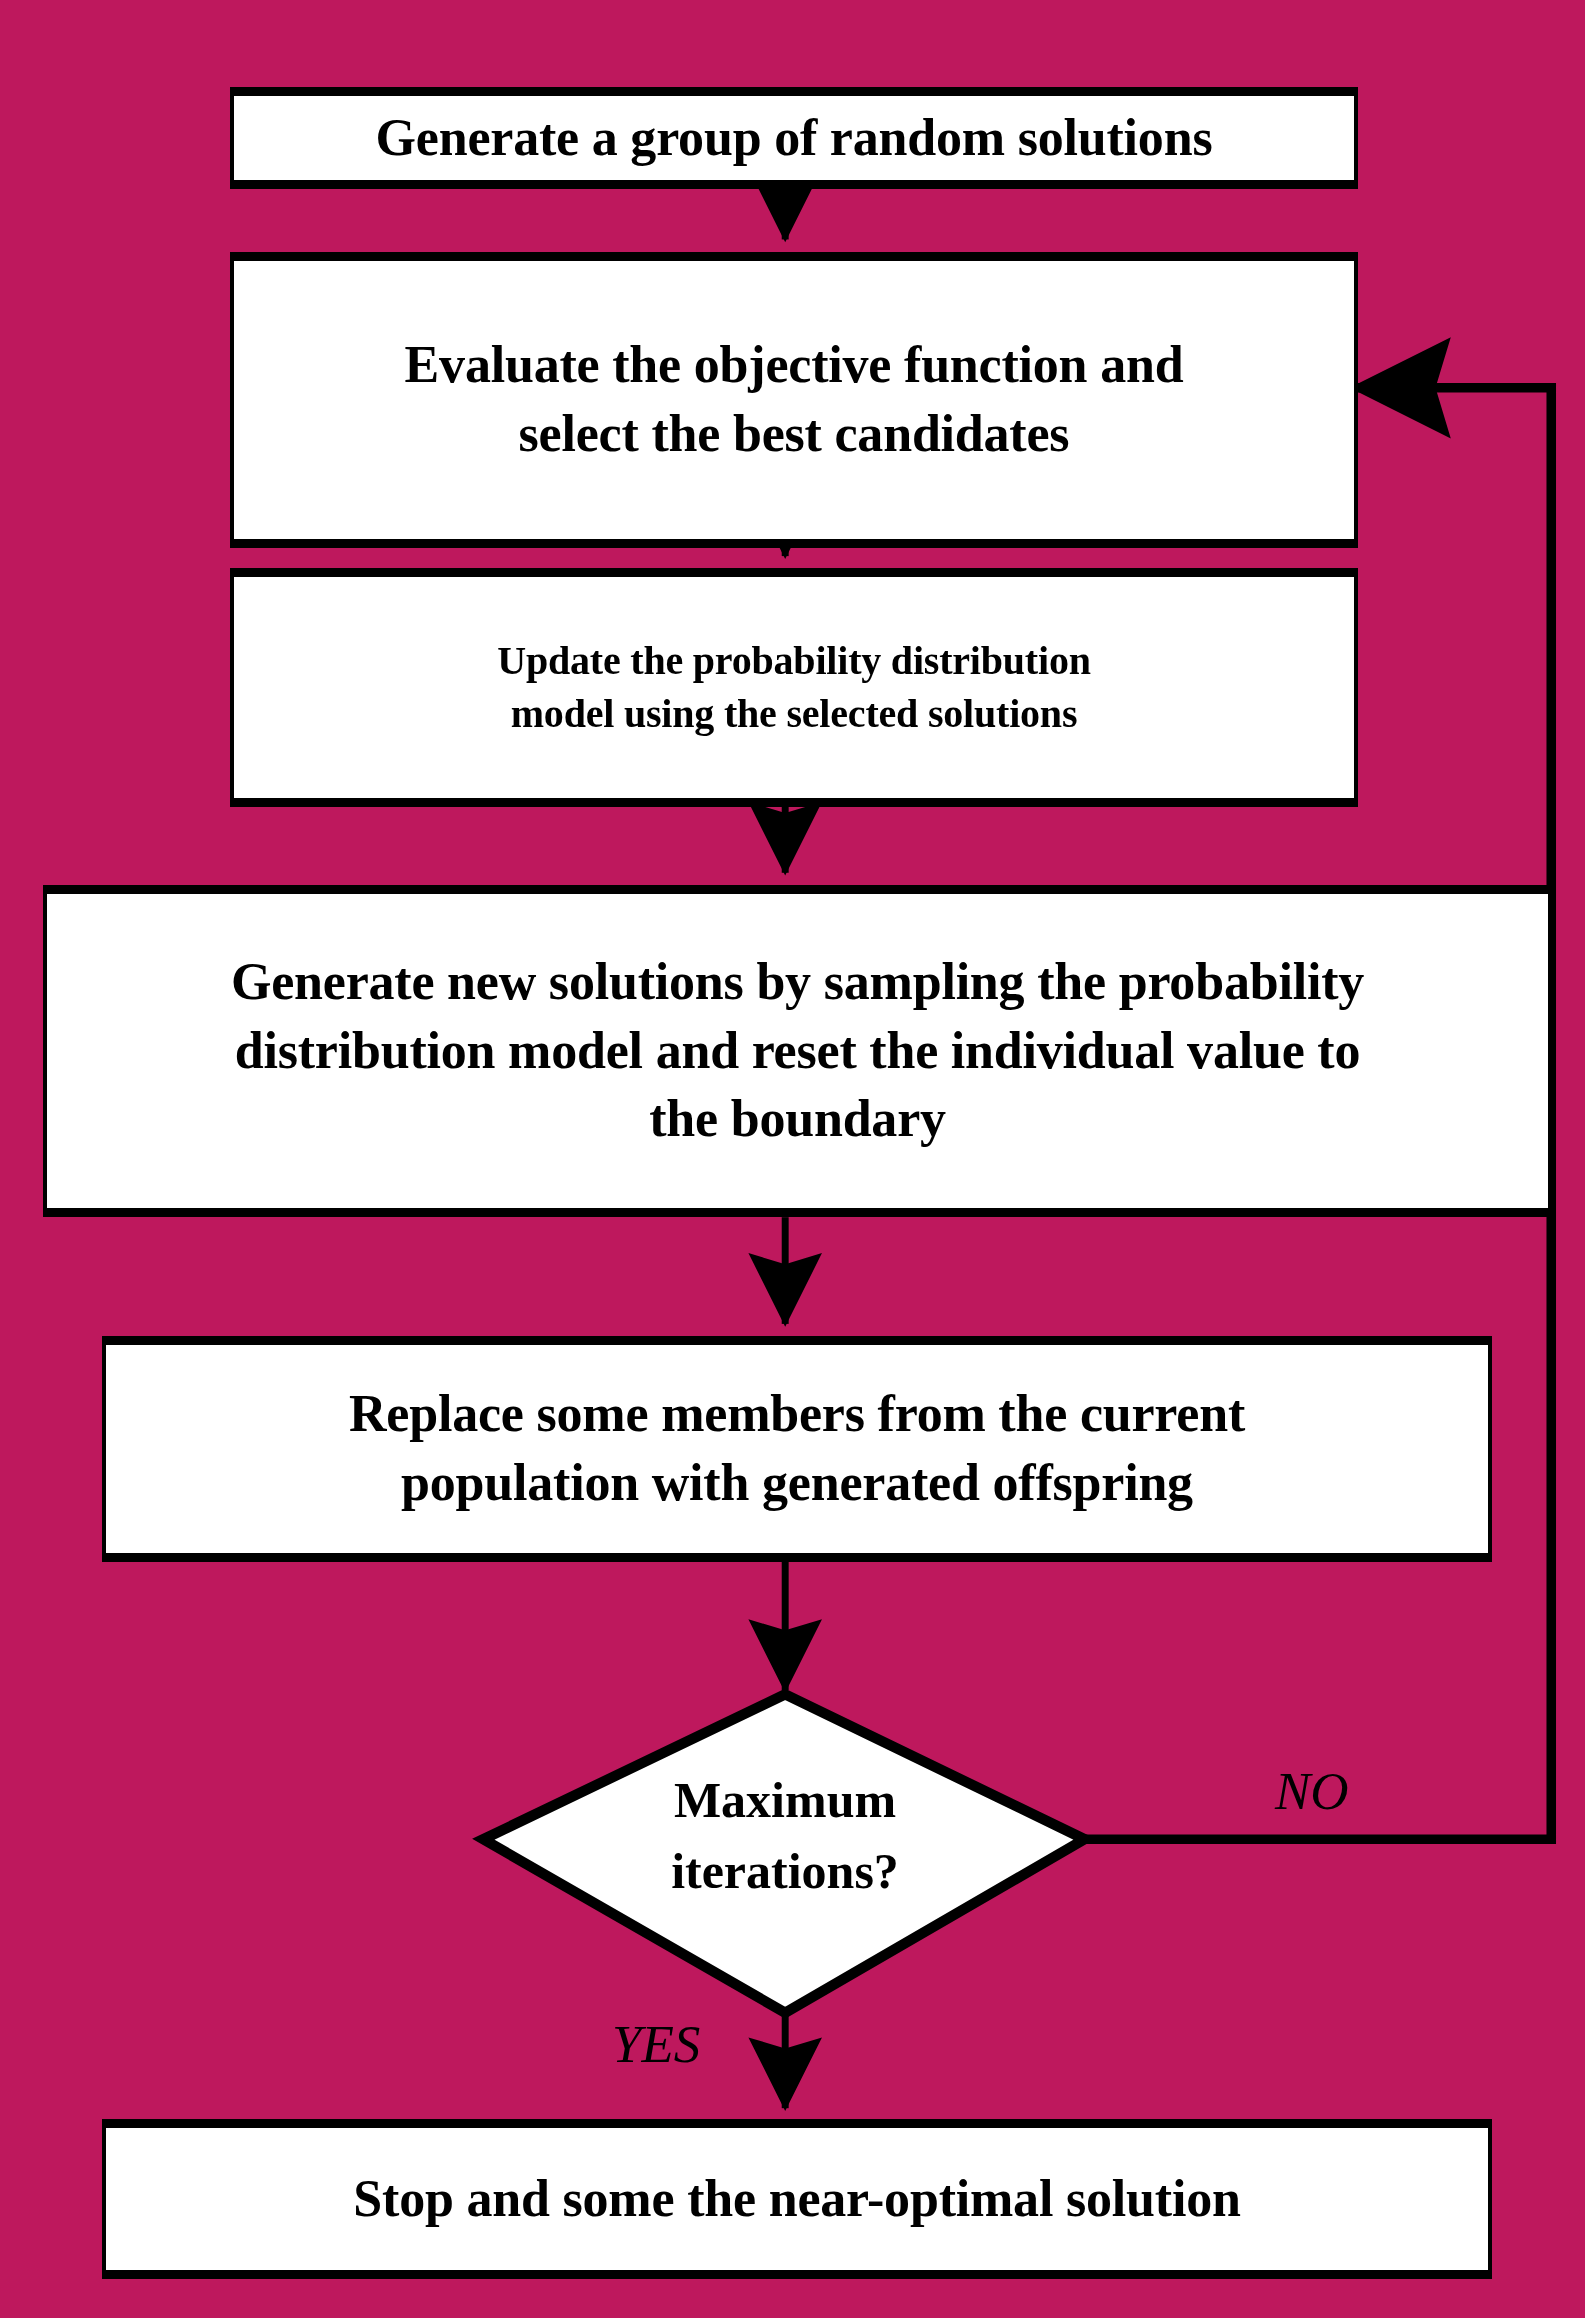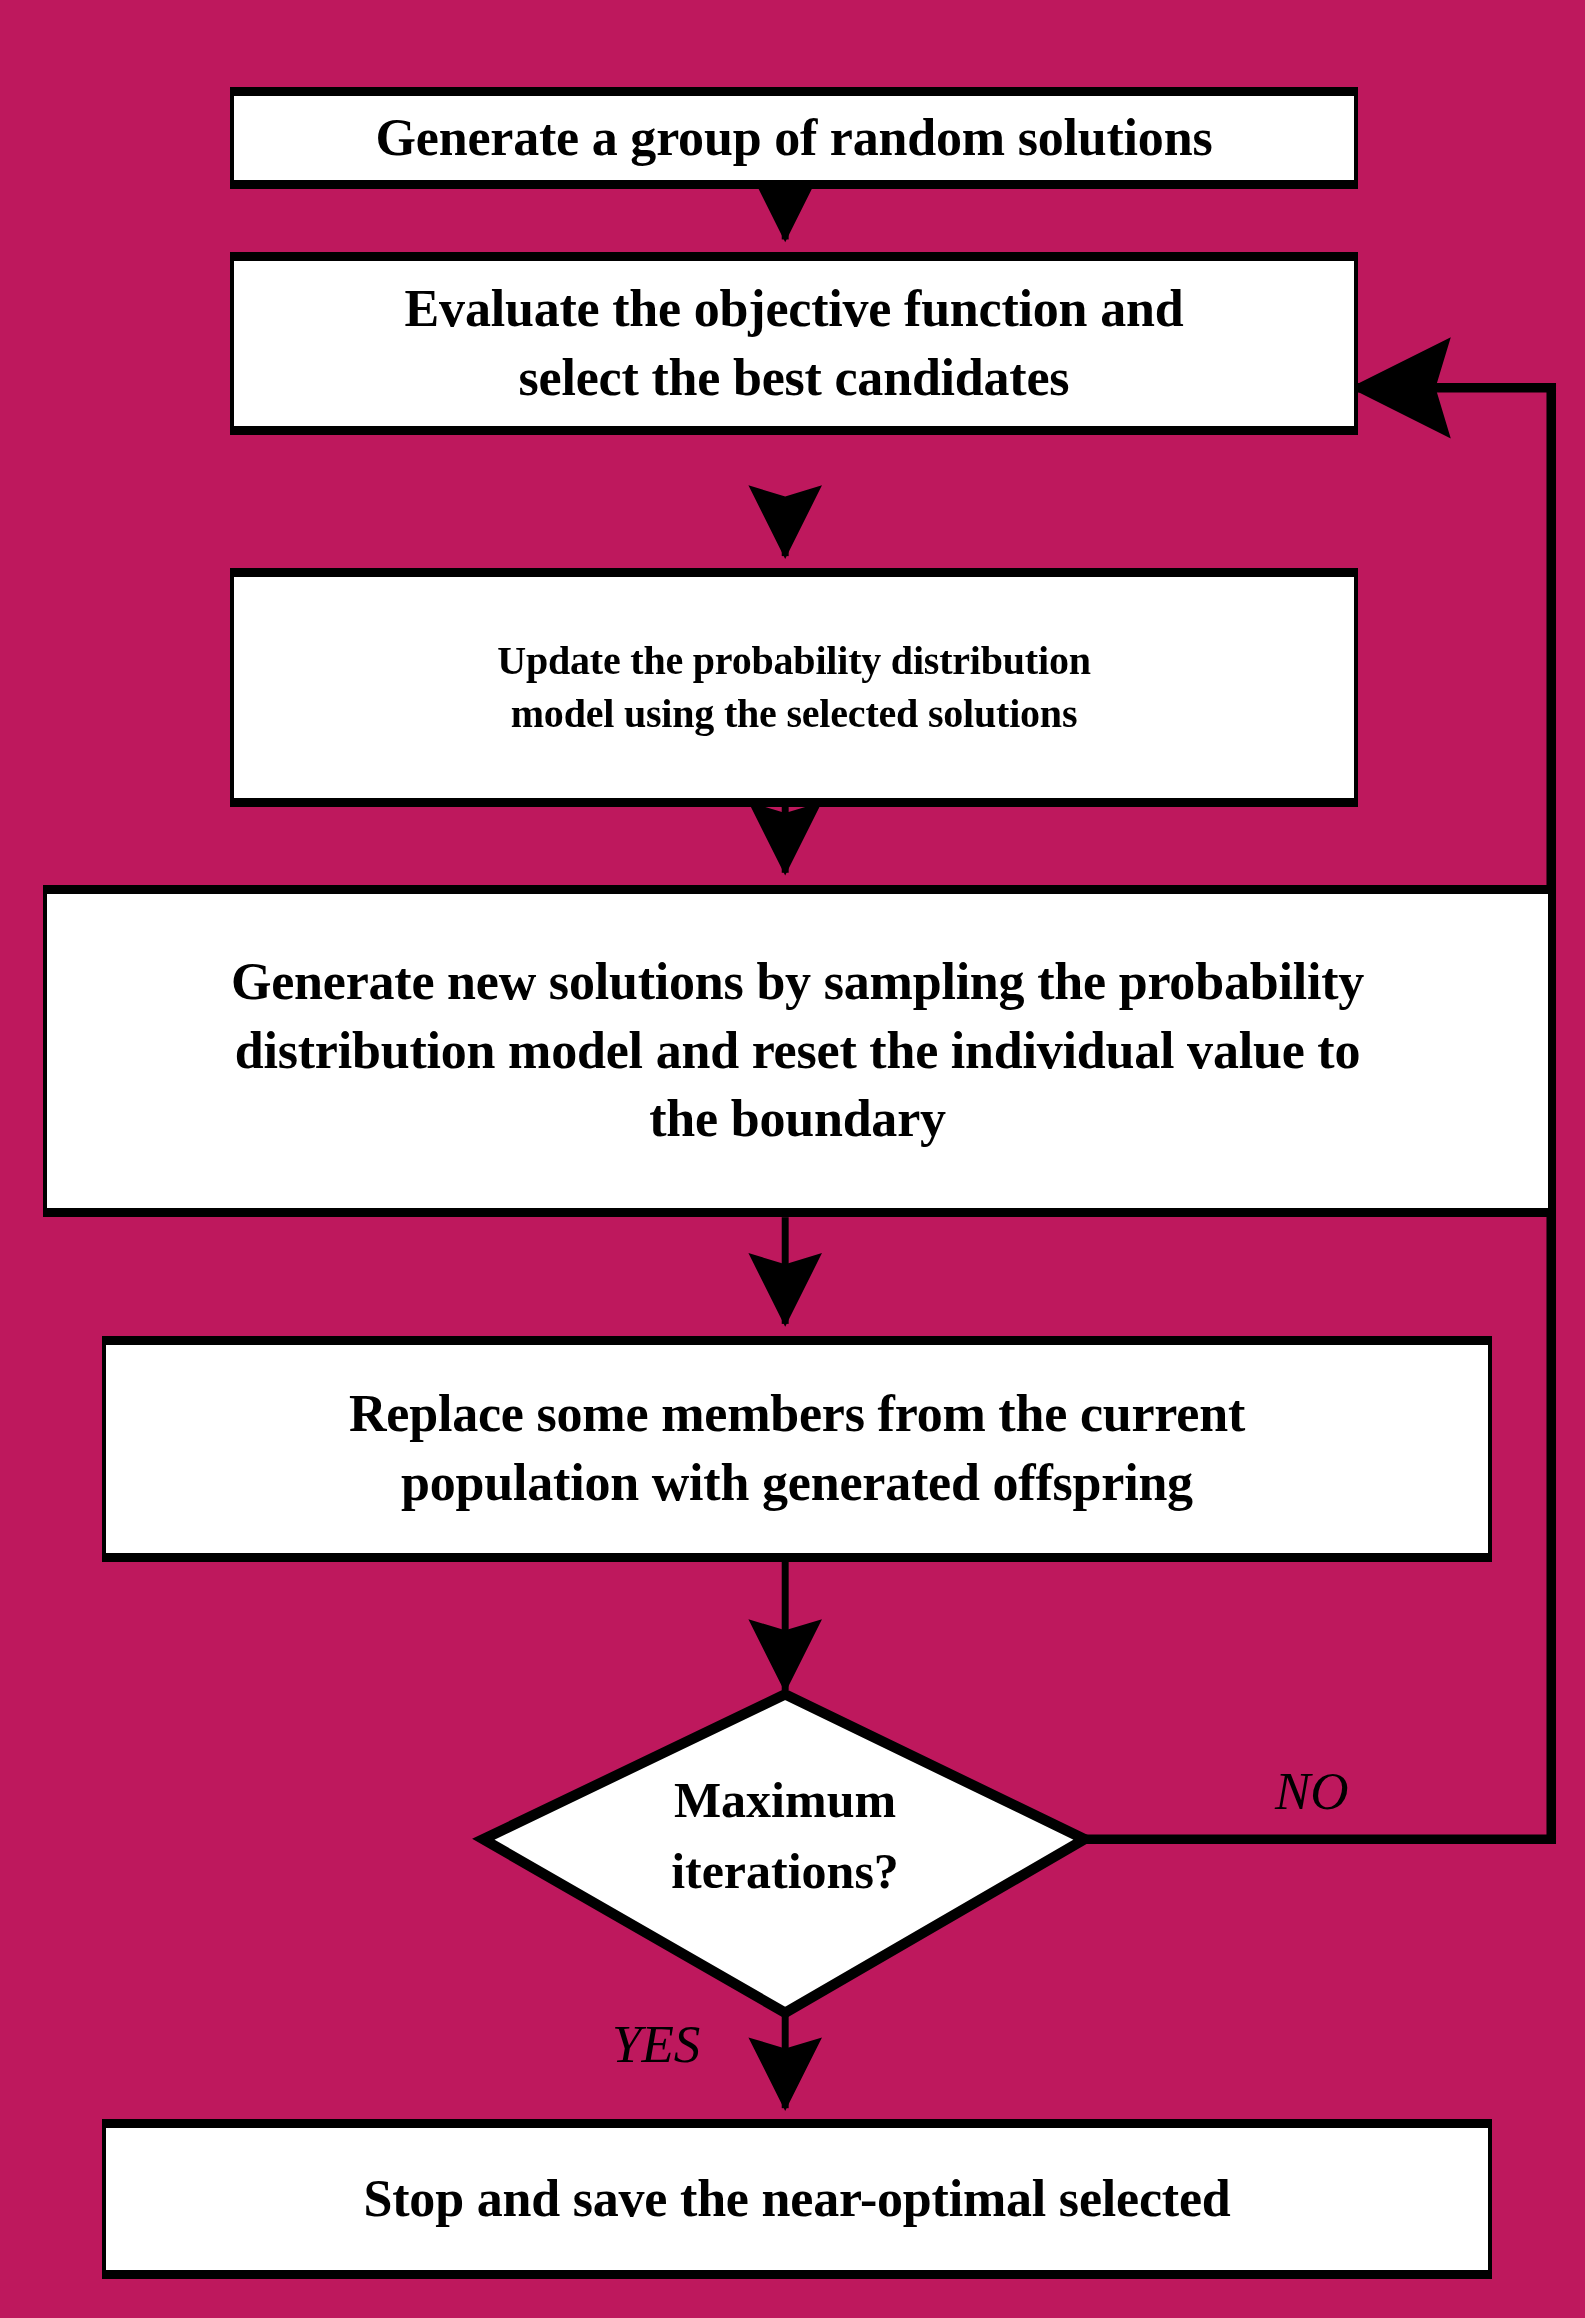--- a/index.html
+++ b/index.html
@@ -42,21 +42,21 @@
   }
   .node .txt {
     display: block;
     width: 100%;
     padding: 0 5.2px;
     box-sizing: border-box;
     white-space: pre-line;
   }
   
   #node-start      { left: 230px;  top: 87px;  width: 1128px; height: 102px;  font-size: 52px; }
-  #node-evaluate   { left: 230px;  top: 252px;  width: 1128px; height: 183px;  font-size: 52px; }
+  #node-evaluate   { left: 230px;  top: 252px;  width: 1128px; height: 296px;  font-size: 52px; }
   #node-update     { left: 230px;  top: 568px;  width: 1128px; height: 239px;  font-size: 40px; }
   #node-sample     { left: 43px;   top: 885px; width: 1509px; height: 332px;  font-size: 52px; }
   #node-replace    { left: 102px;  top: 1336px; width: 1390px; height: 226px;  font-size: 52px; }
   #node-stop       { left: 102px;  top: 2119px; width: 1390px; height: 160px;  font-size: 52px; }
 
   
   #decision-label {
     position: absolute;
     left: 538px;
     top: 1765px;
@@ -130,21 +130,21 @@
 distribution model and reset the individual value to
 the boundary</span>
   </div>
 
   <div class="node" id="node-replace">
     <span class="txt">Replace some members from the current
 population with generated offspring</span>
   </div>
 
   <div class="node" id="node-stop">
-    <span class="txt">Stop and save the near-optimal selected</span>
+    <span class="txt">Stop and some the near-optimal solution</span>
   </div>
 
   <div id="decision-label">Maximum
 iterations?</div>
 
   <div class="edge-label" id="label-no">NO</div>
   <div class="edge-label" id="label-yes">YES</div>
 
 </div>
 

